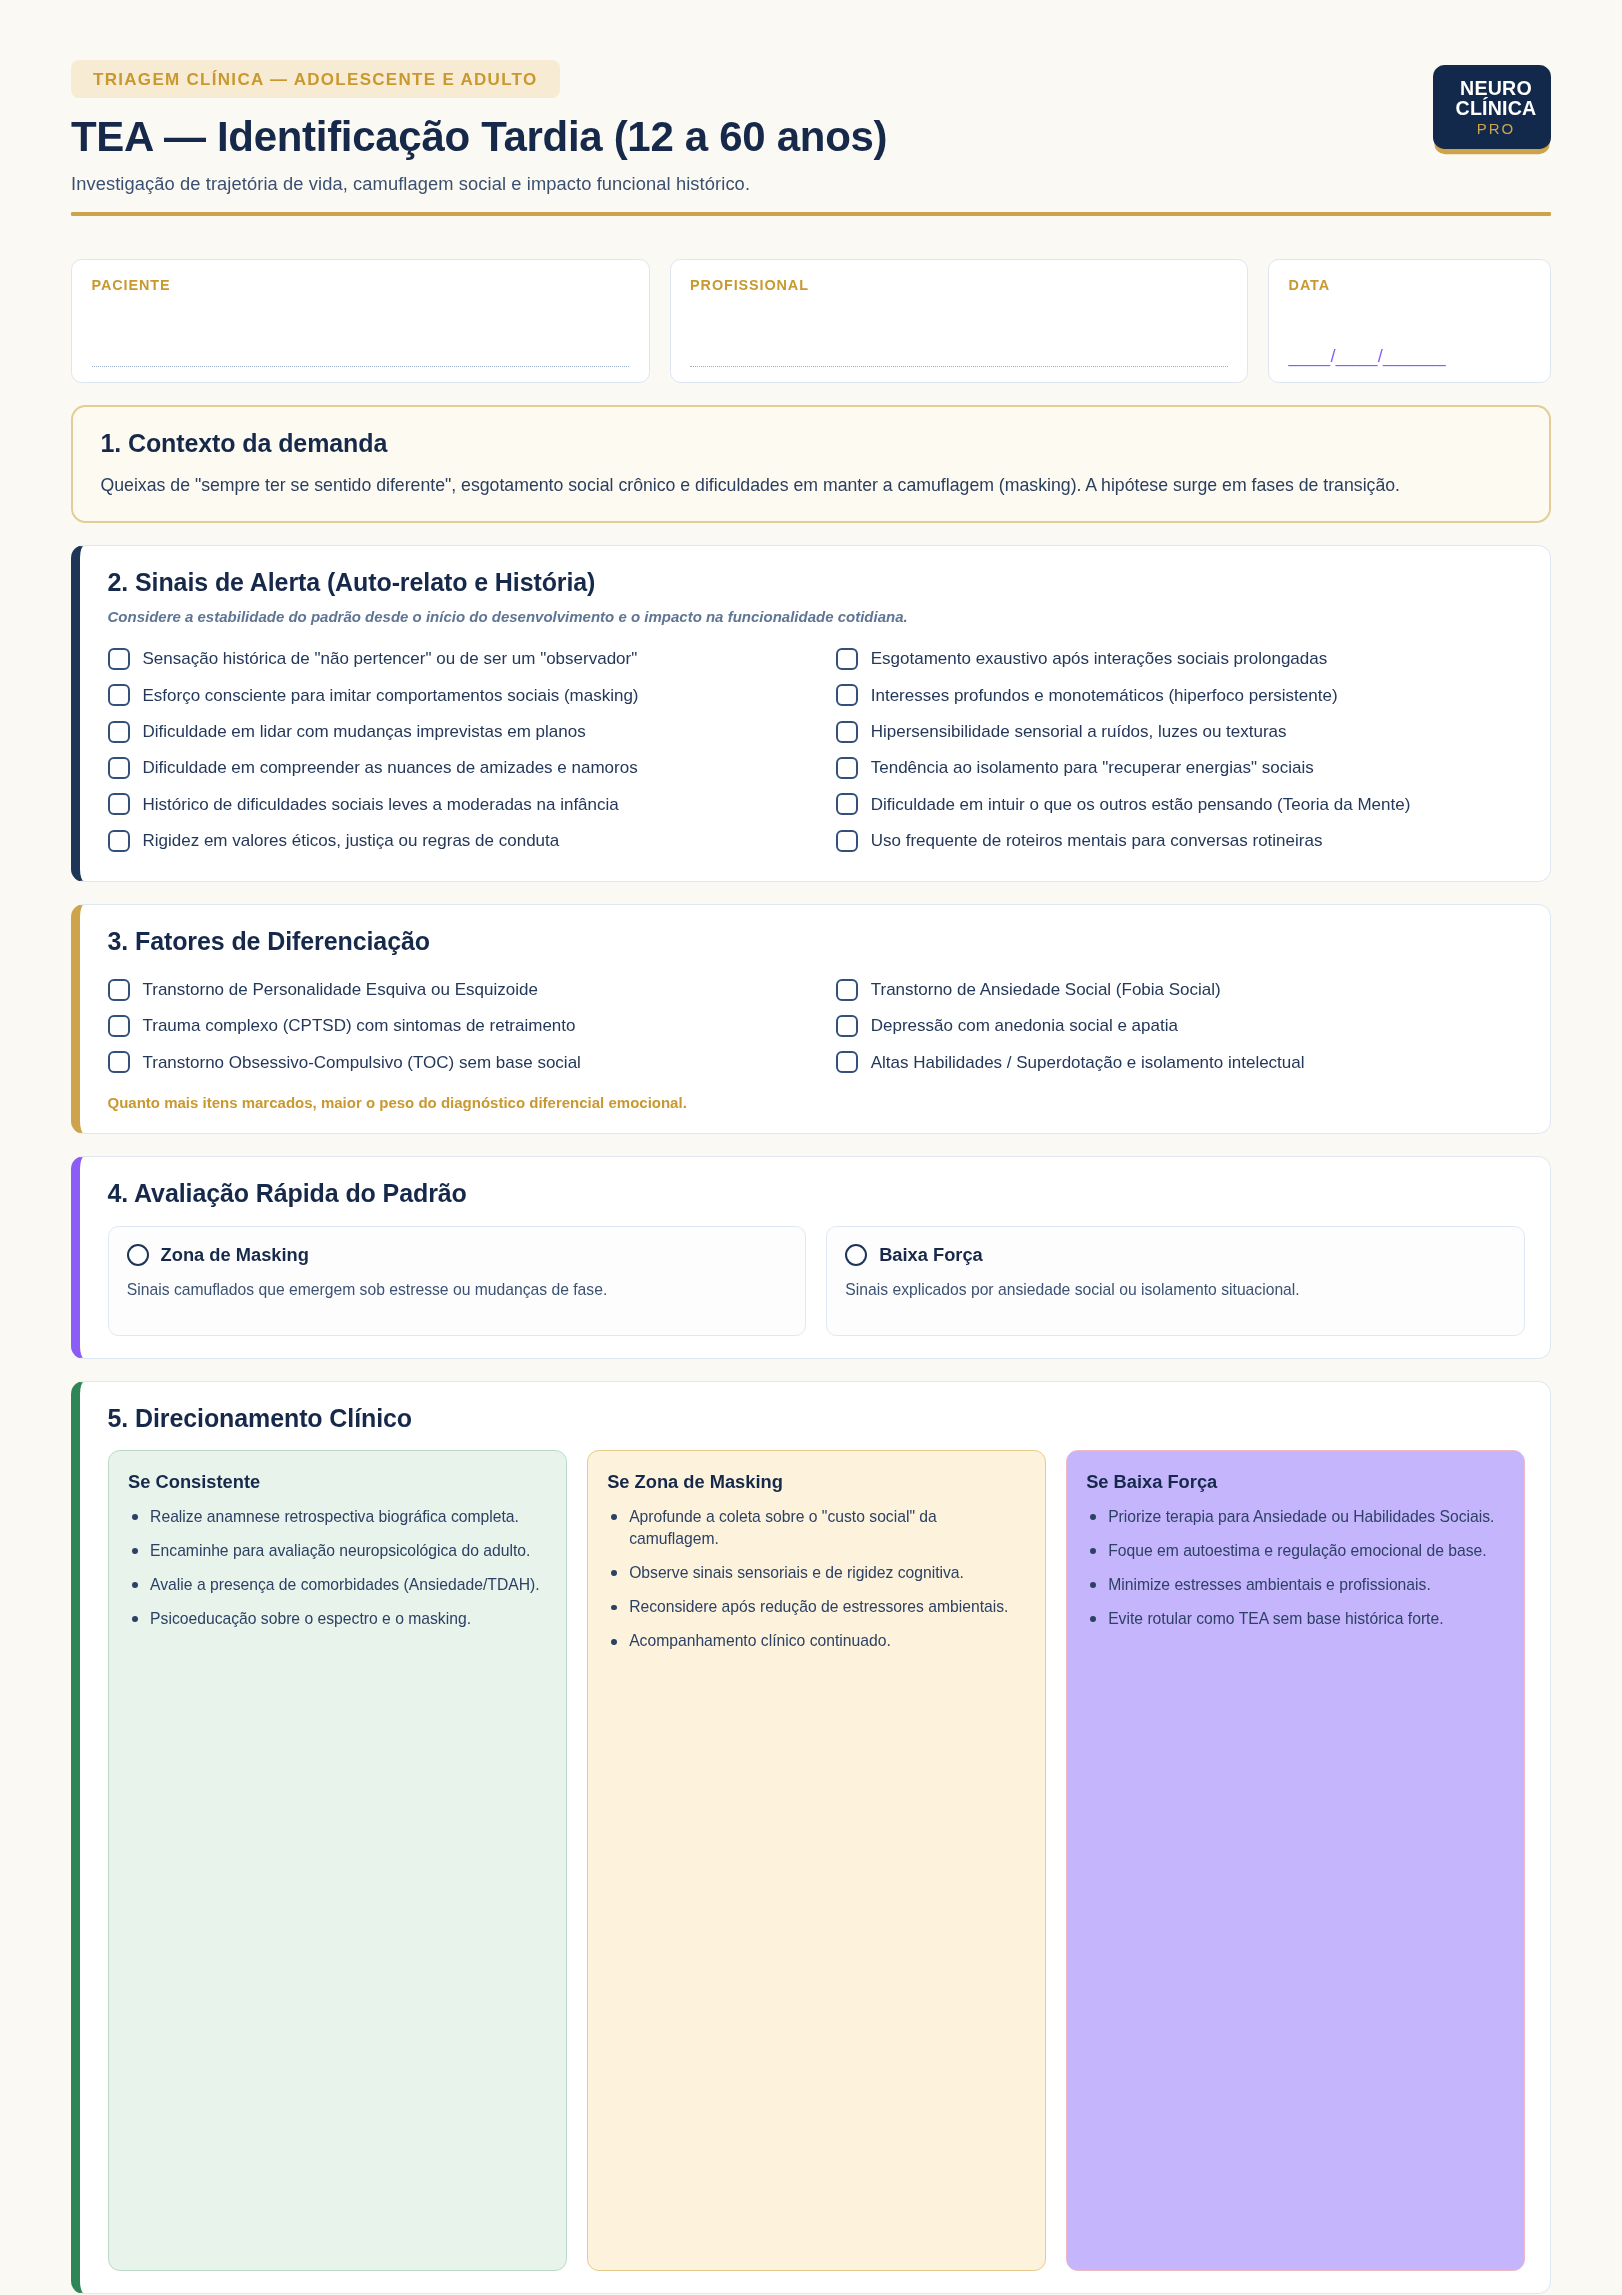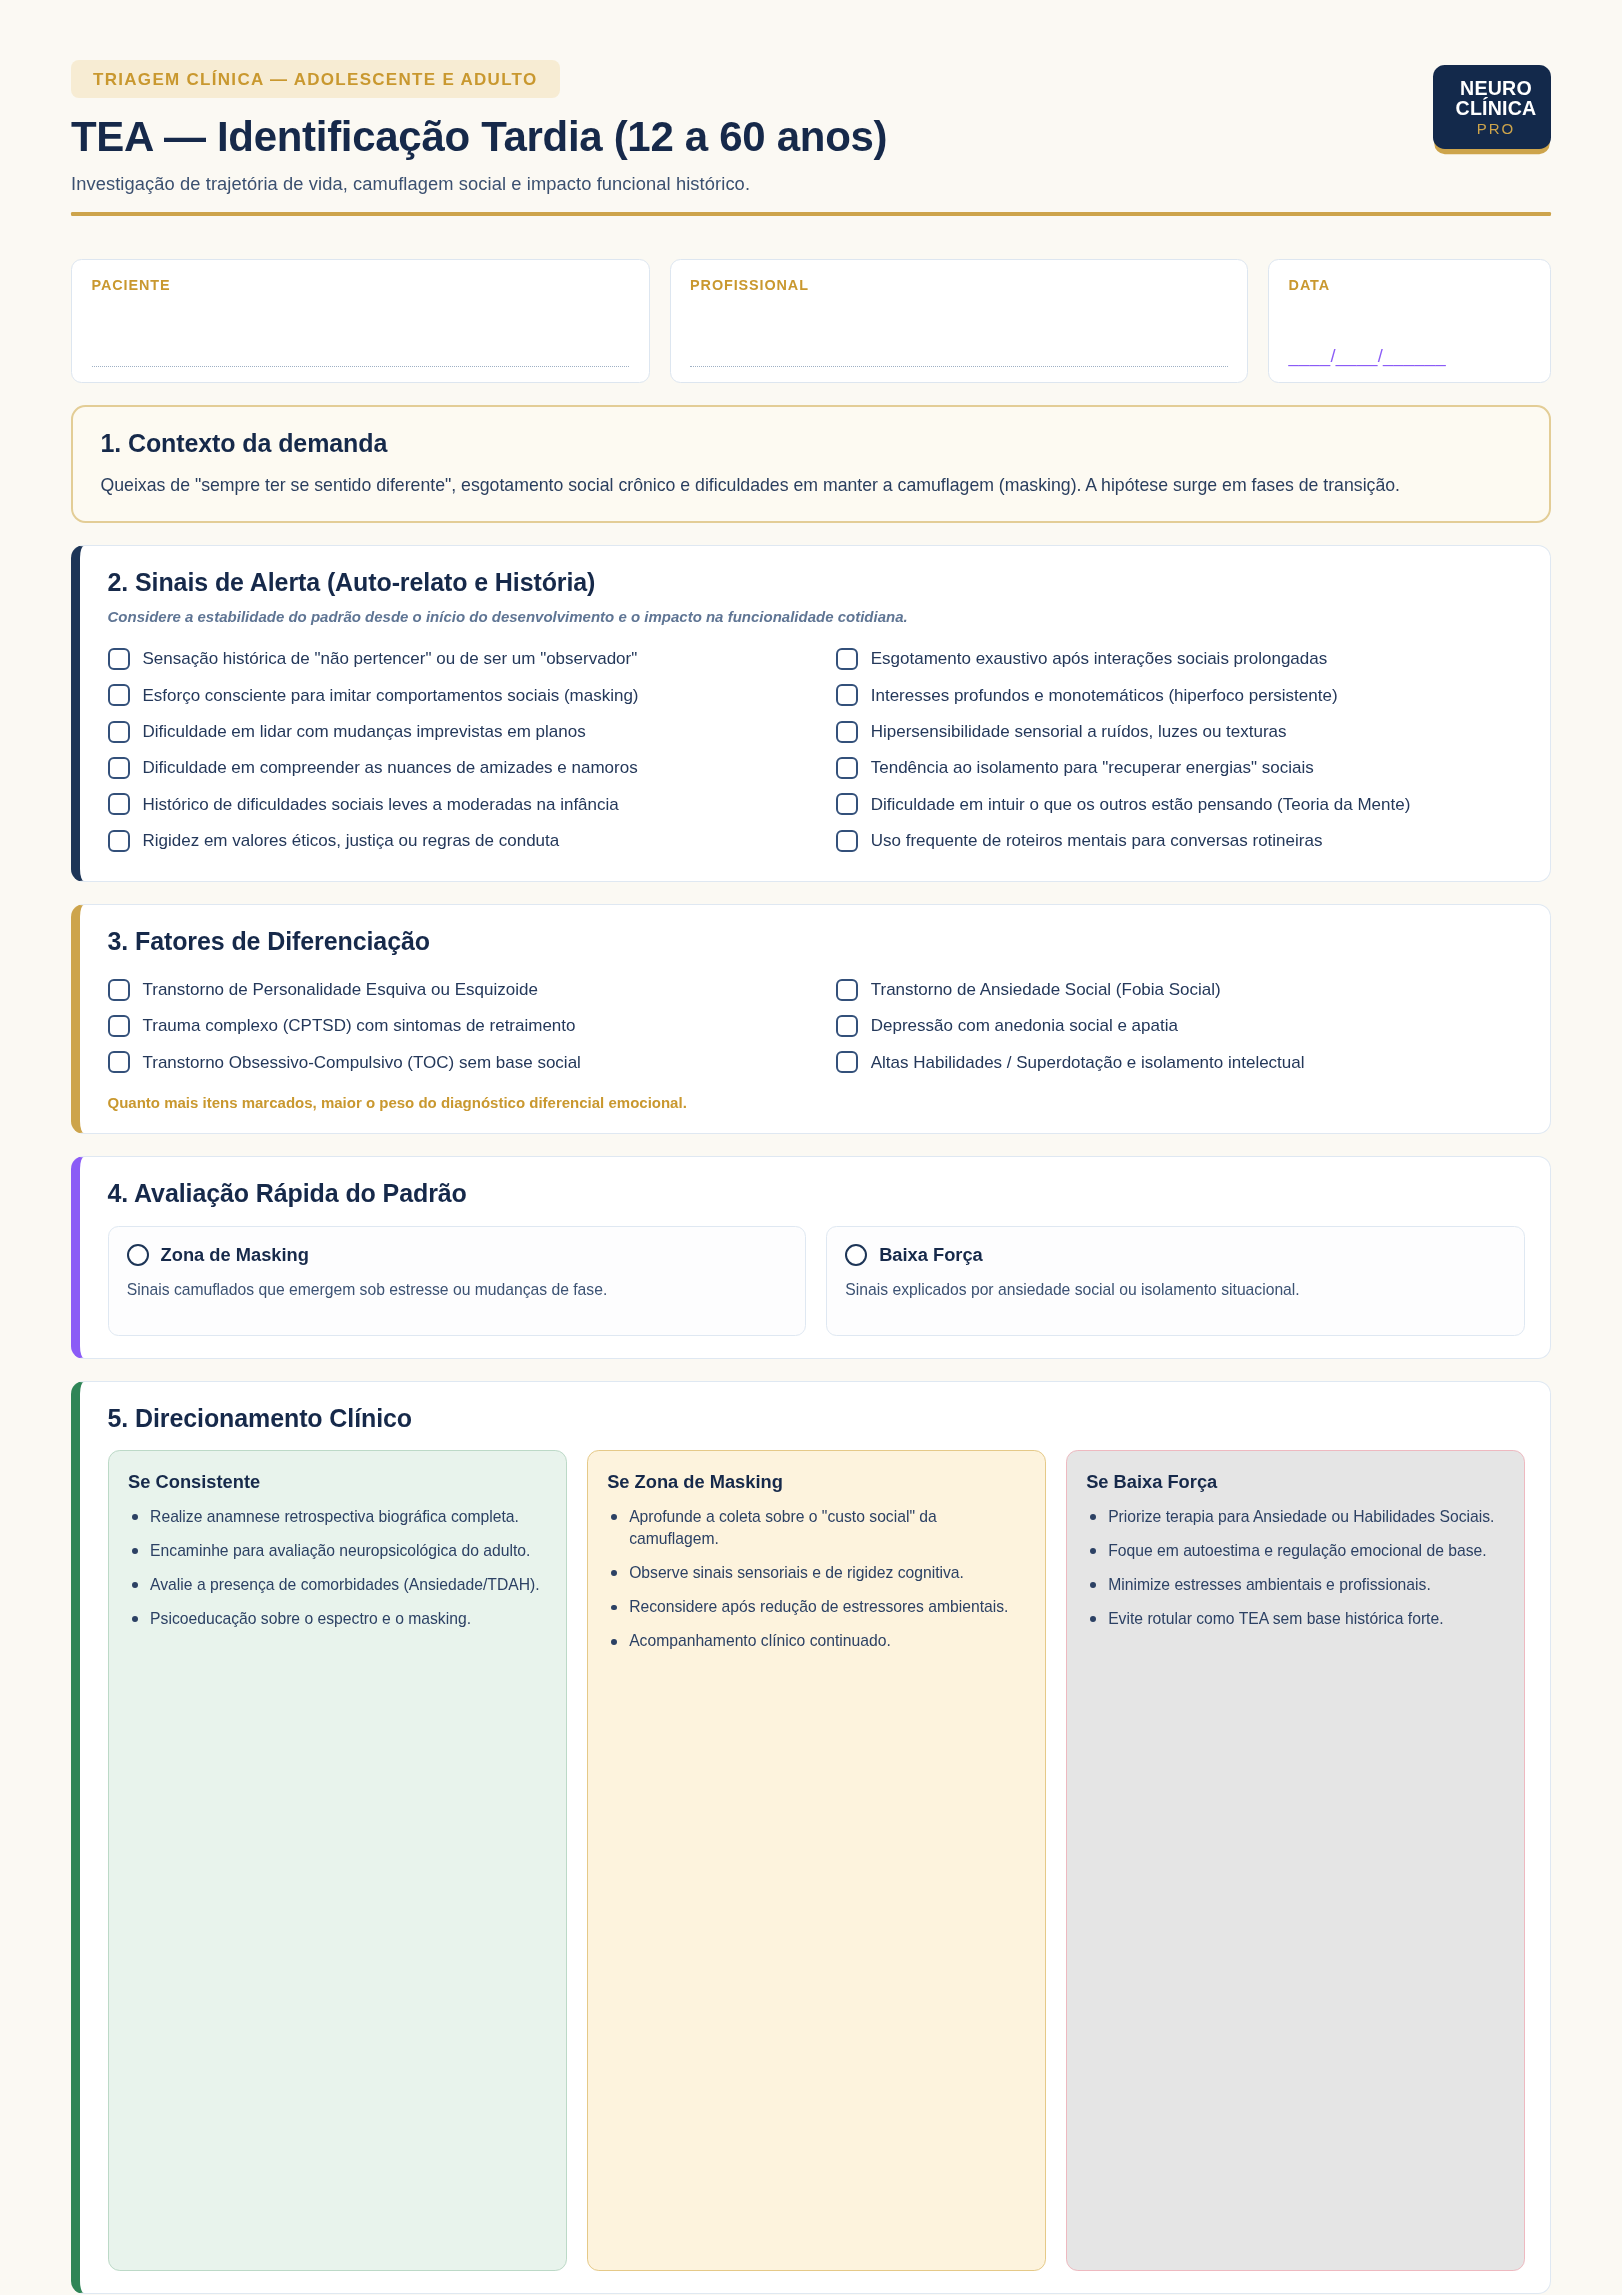--- a/index.html
+++ b/index.html
@@ -248,21 +248,21 @@
     margin-top: 17px;
   }
   .dir-col {
     flex: 1 1 0;
     border-radius: 11.8px;
     padding: 19.6px 19.6px 22px 19.6px;
     min-height: 821px;
   }
   .dir-consistent { background: #e8f3ec; border: 1.3px solid #bcd9c7; }
   .dir-masking    { background: #fdf3dd; border: 1.3px solid #e5c988; }
-  .dir-baixa      { background: #e5e5e5; border: 1.3px solid #eeb9c0; }
+  .dir-baixa      { background: #c4b5fd; border: 1.3px solid #eeb9c0; }
 
   .dir-title {
     font-size: 18.3px;
     font-weight: bold;
     color: #16294a;
     margin-bottom: 13px;
   }
   .dir-list { list-style: none; }
   .dir-list li {
     position: relative;

